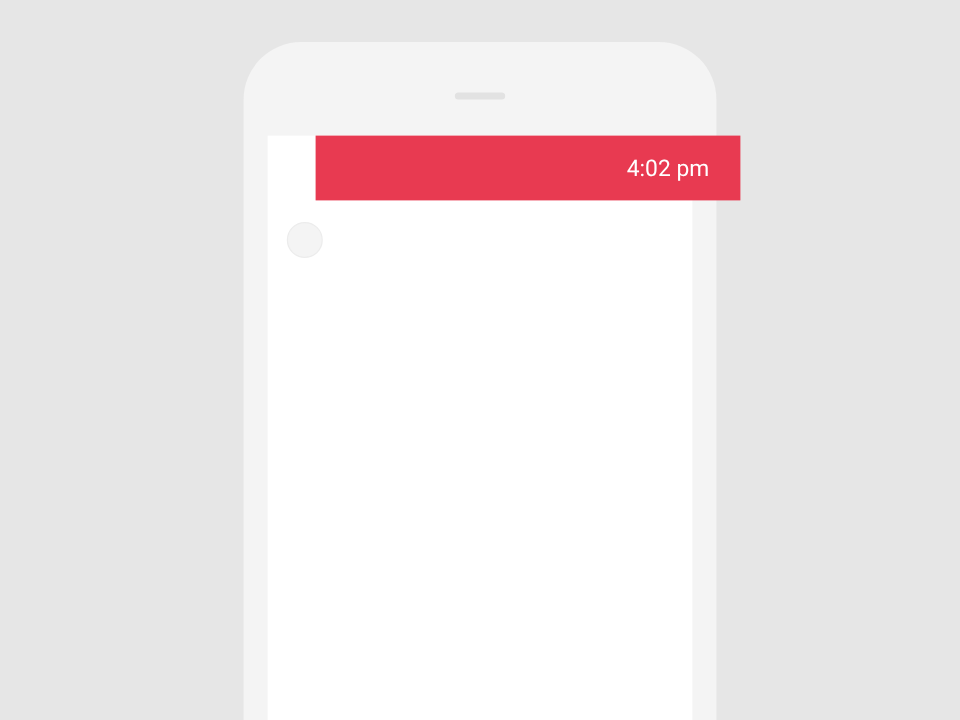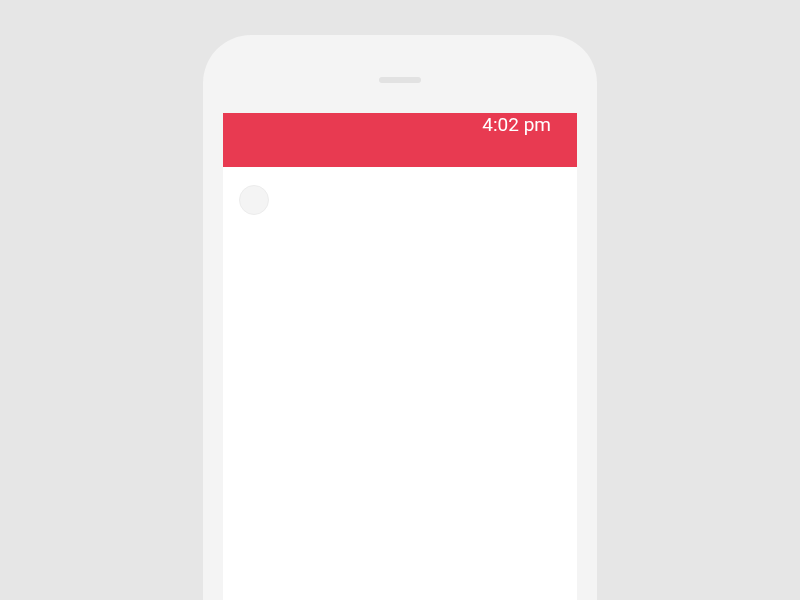--- a/index.html
+++ b/index.html
@@ -40,23 +40,24 @@
       left: 20px;
       right: 20px;
       bottom: 0;
       background: #ffffff;
     }
     .status-bar {
       width: 100%;
       height: 54px;
       background: #e83a51;
       display: flex;
-      align-items: flex-start;
+      align-items: center;
       justify-content: flex-end;
       padding: 0 26px;
+      margin-left: 40px;
     }
     .time {
       color: #ffffff;
       font-size: 19px;
       font-weight: 400;
     }
     .avatar {
       position: absolute;
       top: 72px;
       left: 16px;

